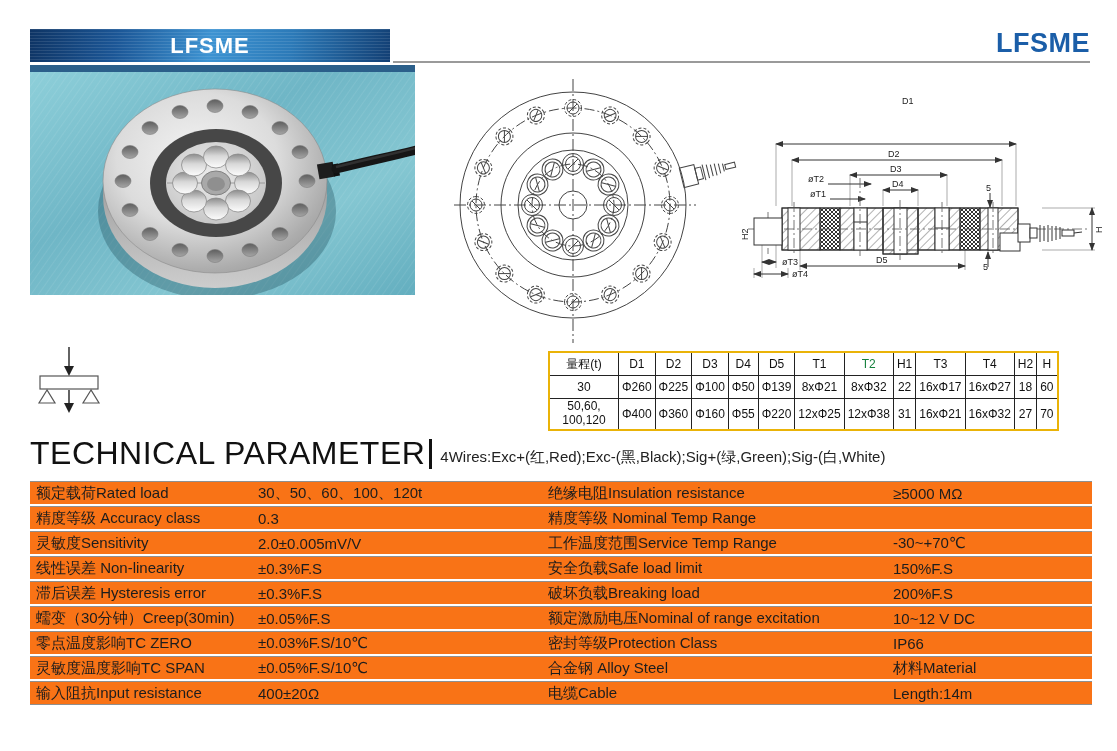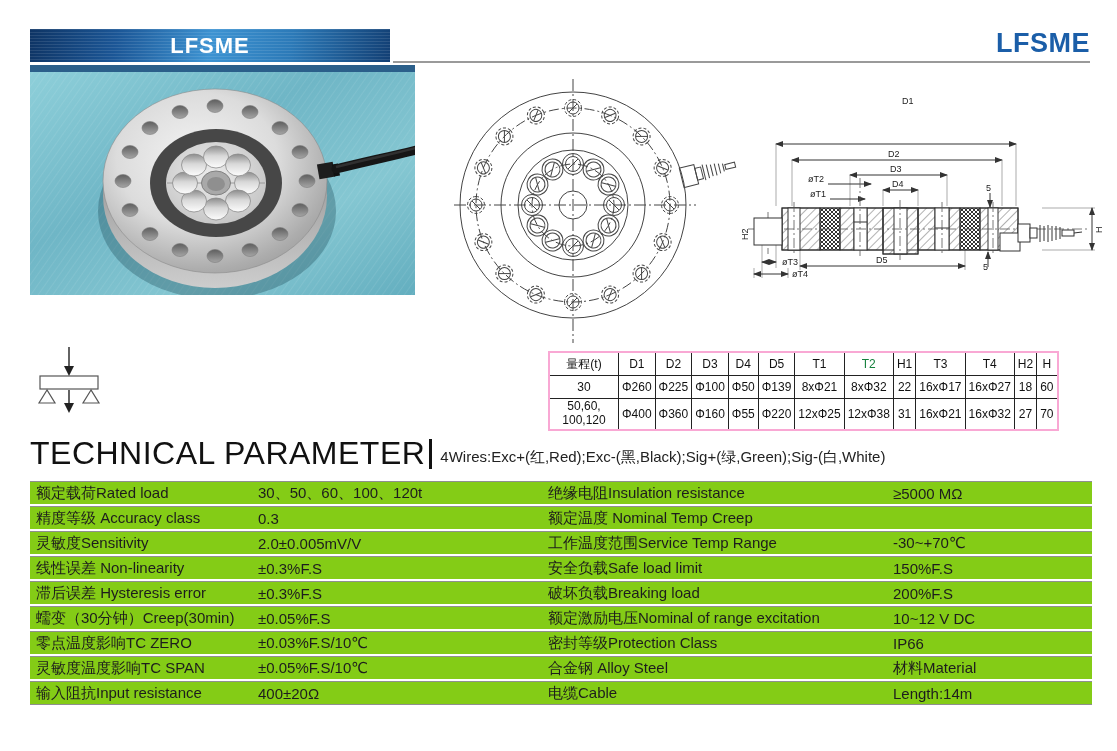--- a/index.html
+++ b/index.html
@@ -19,36 +19,36 @@
   .brand{position:absolute;right:27px;top:28px;font-size:27px;font-weight:bold;color:#1b5ea8;letter-spacing:0.5px;}
   .topline{position:absolute;left:393px;top:61px;width:697px;height:2px;background:#9a9a9a;}
   
   .photo{position:absolute;left:30px;top:65px;width:385px;height:230px;}
   .frontview{position:absolute;left:450px;top:75px;width:300px;height:272px;}
   .crossview{position:absolute;left:742px;top:78px;width:375px;height:225px;}
   .loadicon{position:absolute;left:30px;top:344px;width:78px;height:72px;}
   
   .dimtab{position:absolute;left:548px;top:351px;border-collapse:collapse;font-size:12px;color:#111;}
   .dimtab th,.dimtab td{border:1px solid #222;text-align:center;padding:1px 3px;font-weight:normal;white-space:nowrap;}
-  .dimtab{border:2px solid #f9a8d4;padding-left:44px;}
+  .dimtab{border:2px solid #eab308;padding-left:44px;}
   .dimtab th{height:20px;}
   .dimtab td{height:20px;}
   .dimtab .cap{min-width:62px;}
   .dimtab .two-line{white-space:pre-line;line-height:1.15;}
   .dimtab .t2h{color:#15803d;}
   
   .secttitle{position:absolute;left:30px;top:437px;display:flex;align-items:flex-end;}
   .secttitle .big{font-size:32px;letter-spacing:.5px;color:#111;line-height:1;}
   .secttitle .bar{width:3px;height:30px;background:#111;margin:0 8px 0 4px;}
   .secttitle .note{font-size:15px;color:#222;padding-bottom:2px;white-space:nowrap;}
   
   .spec{position:absolute;left:30px;top:481px;width:1062px;border-bottom:1px solid #8f8f8f;}
   .spec-row{
     display:grid;grid-template-columns:222px 290px 345px 1fr;
-    background:#84cc16;border-top:1px solid #8f8f8f;margin-top:2px;
+    background:#f97316;border-top:1px solid #8f8f8f;margin-top:2px;
     align-items:center;height:22px;font-size:15px;color:#1d1d1d;
   }
   .spec-row:first-child{margin-top:0;}
   .spec-row .c{padding-left:6px;white-space:nowrap;overflow:hidden;}
   svg text{font-family:"Liberation Sans","DejaVu Sans",sans-serif;}
 </style>
 </head>
 <body>
 
 <div id="page">
@@ -404,21 +404,21 @@
   <div class="spec">
     <div class="spec-row">
       <div class="c">额定载荷Rated load</div>
       <div class="c">30、50、60、100、120t</div>
       <div class="c">绝缘电阻Insulation resistance</div>
       <div class="c">≥5000 MΩ</div>
     </div>
     <div class="spec-row">
       <div class="c">精度等级 Accuracy class</div>
       <div class="c">0.3</div>
-      <div class="c">额定温度 Nominal Temp Creep</div>
+      <div class="c">精度等级 Nominal Temp Range</div>
     </div>
     <div class="spec-row">
       <div class="c">灵敏度Sensitivity</div>
       <div class="c">2.0±0.005mV/V</div>
       <div class="c">工作温度范围Service Temp Range</div>
       <div class="c">-30~+70℃</div>
     </div>
     <div class="spec-row">
       <div class="c">线性误差 Non-linearity</div>
       <div class="c">±0.3%F.S</div>

